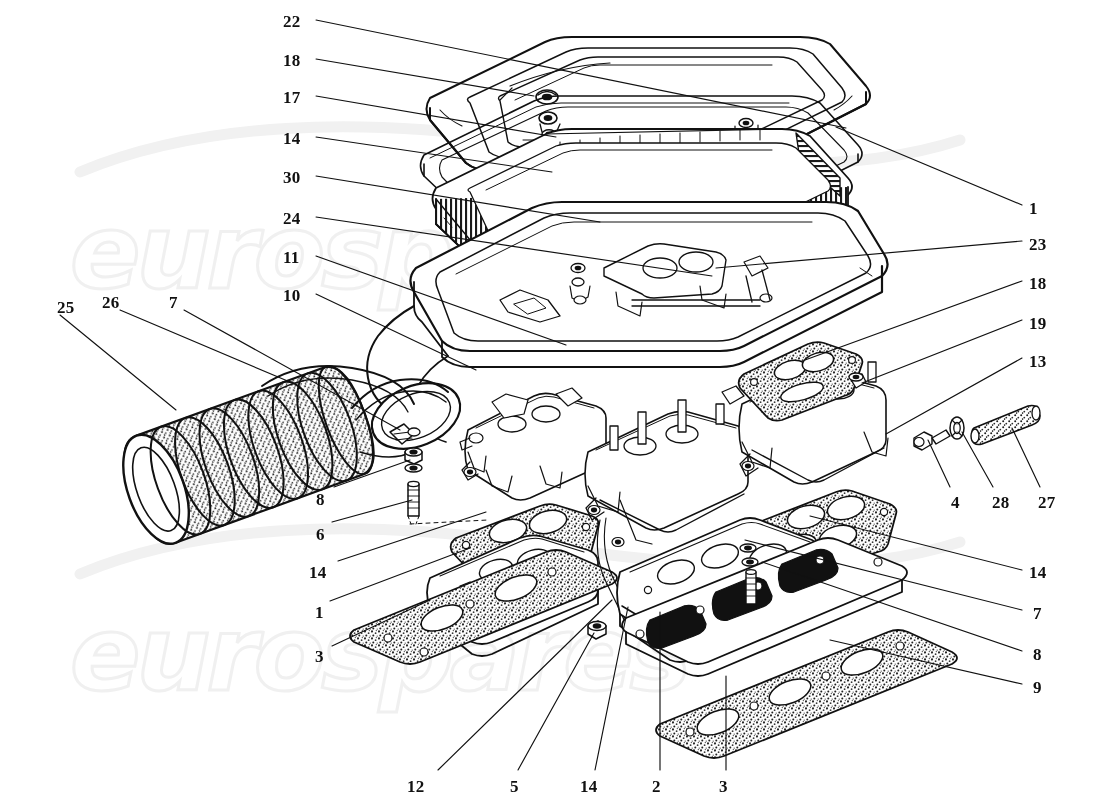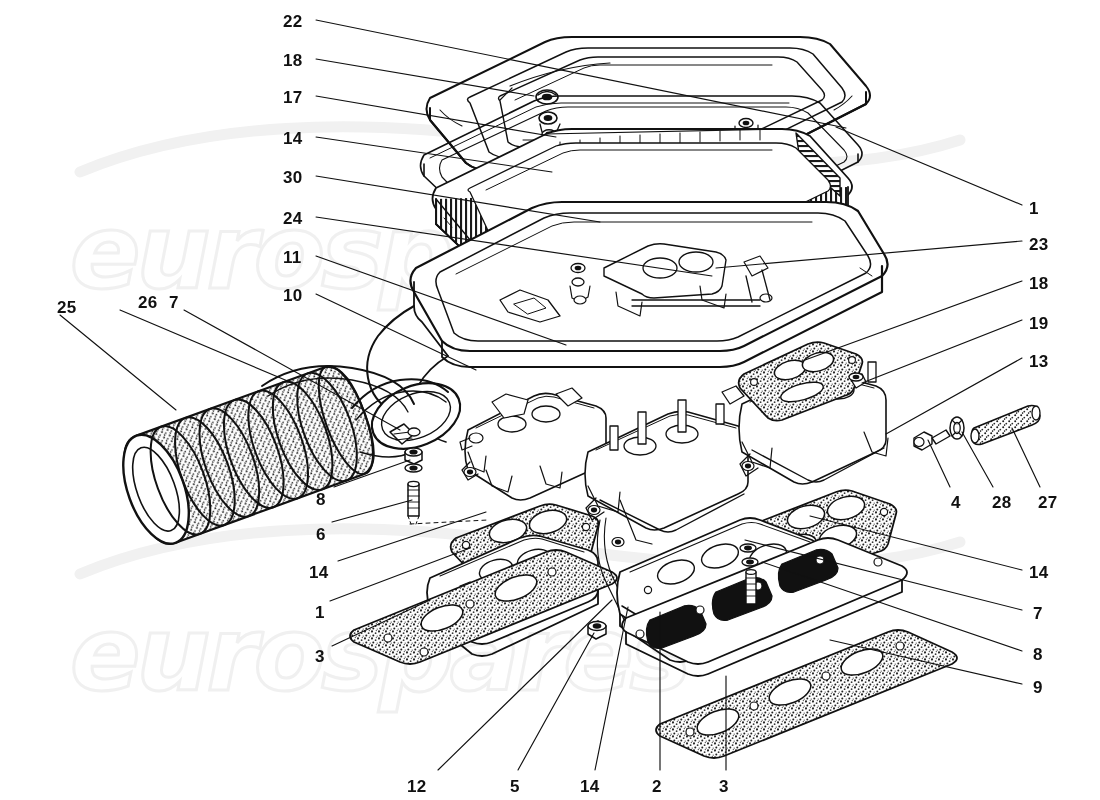--- a/index.html
+++ b/index.html
@@ -7,21 +7,21 @@
   body{
     width:1100px;height:800px;overflow:hidden;position:relative;
     font-family:"Liberation Sans","DejaVu Sans",sans-serif;
   }
   #stage{position:absolute;left:0;top:0;width:1100px;height:800px;background:#fff;}
   #stage svg{position:absolute;left:0;top:0;}
   .wm-layer{position:absolute;left:0;top:0;width:1100px;height:800px;pointer-events:none;}
   .callout-layer{position:absolute;left:0;top:0;width:1100px;height:800px;}
   .callout{
     position:absolute;
-    font-family:Liberation Sans, sans-serif;
+    font-family:Liberation Serif, serif;
     font-size:17px;font-weight:700;color:#111;
     letter-spacing:.3px;line-height:1;white-space:nowrap;
     -webkit-font-smoothing:antialiased;
   }
 </style>
 </head>
 <body>
 
 <div id="stage">
 
@@ -561,21 +561,21 @@
     <div class="callout" style="left:283px;top:13px;">22</div>
     <div class="callout" style="left:283px;top:52px;">18</div>
     <div class="callout" style="left:283px;top:89px;">17</div>
     <div class="callout" style="left:283px;top:130px;">14</div>
     <div class="callout" style="left:283px;top:169px;">30</div>
     <div class="callout" style="left:283px;top:210px;text-align:center;">24</div>
     <div class="callout" style="left:283px;top:249px;">11</div>
     <div class="callout" style="left:283px;top:287px;">10</div>
 
     <div class="callout" style="left:57px;top:299px;">25</div>
-    <div class="callout" style="left:102px;top:294px;margin-left:36px;">26</div>
+    <div class="callout" style="left:102px;top:294px;">26</div>
     <div class="callout" style="left:169px;top:294px;">7</div>
 
     <div class="callout" style="left:316px;top:491px;">8</div>
     <div class="callout" style="left:316px;top:526px;">6</div>
     <div class="callout" style="left:309px;top:564px;">14</div>
     <div class="callout" style="left:315px;top:604px;">1</div>
     <div class="callout" style="left:315px;top:648px;">3</div>
 
     <div class="callout" style="left:1029px;top:200px;">1</div>
     <div class="callout" style="left:1029px;top:236px;">23</div>

